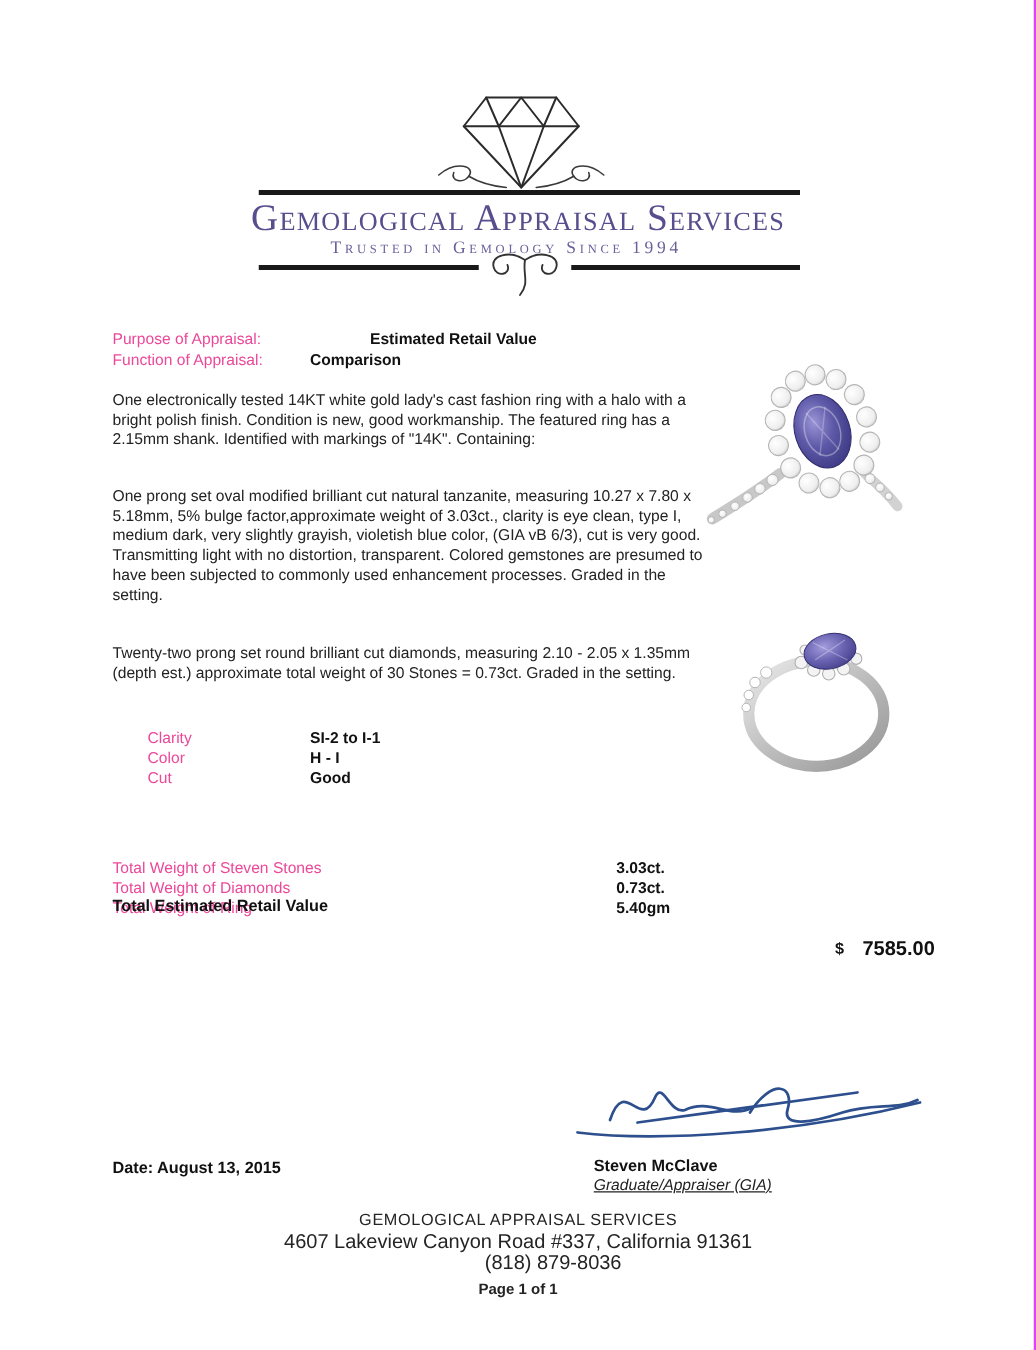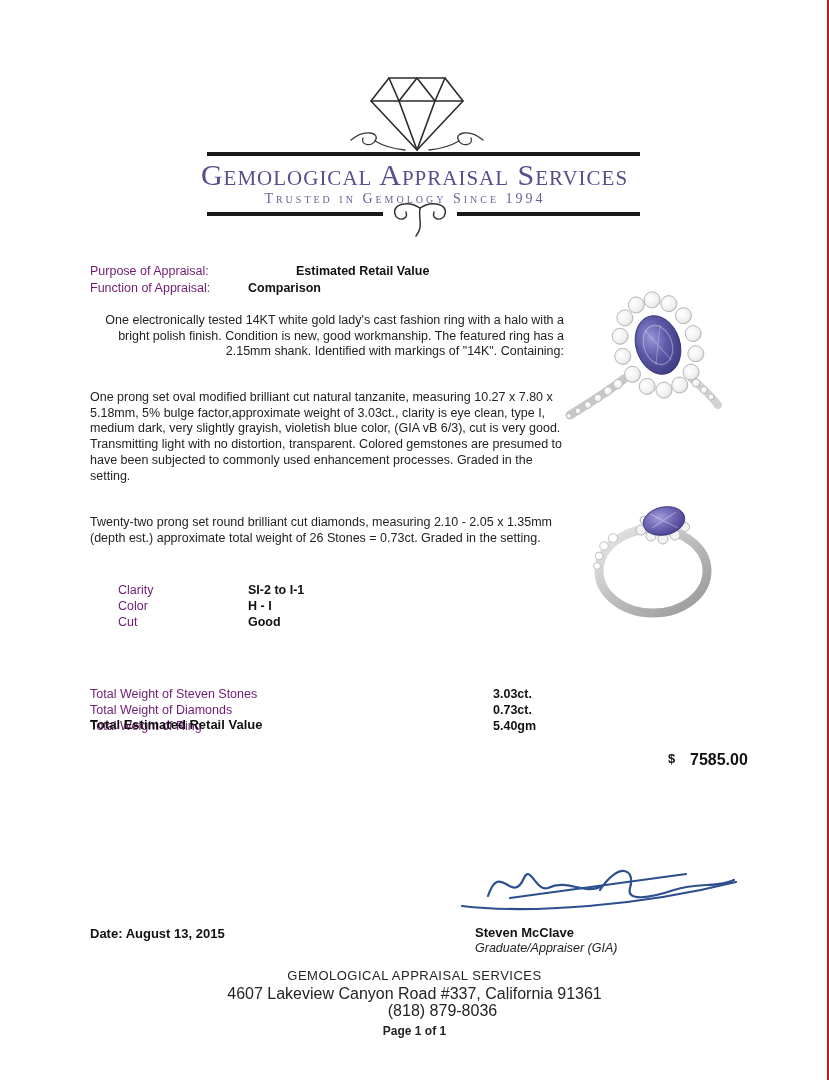--- a/index.html
+++ b/index.html
@@ -5,21 +5,21 @@
   * { margin:0; padding:0; box-sizing:border-box; }
   html,body { background:#e9e9e9; }
   #page {
     position:relative;
     width:829px; height:1080px;
     margin:0 auto;
     background:#ffffff;
     font-family:"Liberation Sans", sans-serif;
     color:#1f1f1f;
     overflow:hidden;
-    border-right:2px solid #b91c1c;
+    border-right:2px solid #d946ef;
   }
   .abs { position:absolute; }
 
   
   .org-title {
     width:829px; text-align:center;
     font-family:"Liberation Serif", serif;
     font-variant:small-caps;
     font-size:30px; letter-spacing:1px;
     color:#584e8e; font-weight:500;
@@ -29,25 +29,25 @@
     font-family:"Liberation Serif", serif;
     font-variant:small-caps;
     font-size:14px; letter-spacing:3px;
     color:#6a5f9a;
   }
   .rule { height:4px; background:#191919; }
 
   
   .bodytext { font-size:12.5px; line-height:15.7px; color:#232323; }
   .para { width:474px; }
-  .lbl { font-size:12.5px; color:#701a75; }
+  .lbl { font-size:12.5px; color:#ec4899; }
   .val { font-size:12.5px; font-weight:bold; color:#111; }
 
   .sig-name { font-size:13px; font-weight:bold; color:#111; }
-  .sig-title { font-size:12.5px; font-style:italic; color:#222; }
+  .sig-title { font-size:12.5px; font-style:italic; color:#222;text-decoration:underline; }
 
   .footer-line { width:829px; text-align:center; color:#242424; }
   .f1 { font-size:13px; letter-spacing:0.5px; }
   .f2 { font-size:16px; }
   .f3 { font-size:12px; font-weight:bold; }
 </style>
 </head>
 <body>
 
 <div id="page">
@@ -83,25 +83,25 @@
       <path d="M34,8 C32,20 38,26 30,36"></path>
     </g>
   </svg>
 
   <div class="abs lbl" style="left:90px; top:264px;">Purpose of Appraisal:</div>
   <div class="abs val" style="left:248px; top:264px;margin-left:48px;">Estimated Retail Value</div>
 
   <div class="abs lbl" style="left:90px; top:281px;">Function of Appraisal:</div>
   <div class="abs val" style="left:248px; top:281px;">Comparison</div>
 
-  <div class="abs bodytext para" style="left:90px; top:313px;text-align:right;">One electronically tested 14KT white gold lady's cast fashion ring with a halo with a bright polish finish. Condition is new, good workmanship. The featured ring has a 2.15mm shank. Identified with markings of "14K".  Containing:</div>
+  <div class="abs bodytext para" style="left:90px; top:313px;">One electronically tested 14KT white gold lady's cast fashion ring with a halo with a bright polish finish. Condition is new, good workmanship. The featured ring has a 2.15mm shank. Identified with markings of "14K".  Containing:</div>
 
   <div class="abs bodytext para" style="left:90px; top:390px;">One prong set oval modified brilliant cut natural tanzanite, measuring 10.27 x 7.80 x 5.18mm,  5% bulge factor,approximate weight of 3.03ct., clarity is eye clean, type I, medium dark, very slightly grayish, violetish blue color, (GIA vB 6/3), cut is very good. Transmitting light with no distortion, transparent. Colored gemstones are presumed to have been subjected to commonly used enhancement processes. Graded in the setting.</div>
 
-  <div class="abs bodytext para" style="left:90px; top:515px;">Twenty-two prong set round brilliant cut diamonds, measuring 2.10 - 2.05 x 1.35mm (depth est.) approximate total weight of 26 Stones = 0.73ct. Graded in the setting.</div>
+  <div class="abs bodytext para" style="left:90px; top:515px;">Twenty-two prong set round brilliant cut diamonds, measuring 2.10 - 2.05 x 1.35mm (depth est.) approximate total weight of 30 Stones = 0.73ct. Graded in the setting.</div>
 
   <div>
     <div class="abs lbl" style="left:118px; top:583px;">Clarity</div>
     <div class="abs val" style="left:248px; top:583px;">SI-2 to I-1</div>
 
     <div class="abs lbl" style="left:118px; top:599px;">Color</div>
     <div class="abs val" style="left:248px; top:599px;">H - I</div>
 
     <div class="abs lbl" style="left:118px; top:615px;">Cut</div>
     <div class="abs val" style="left:248px; top:615px;">Good</div>

